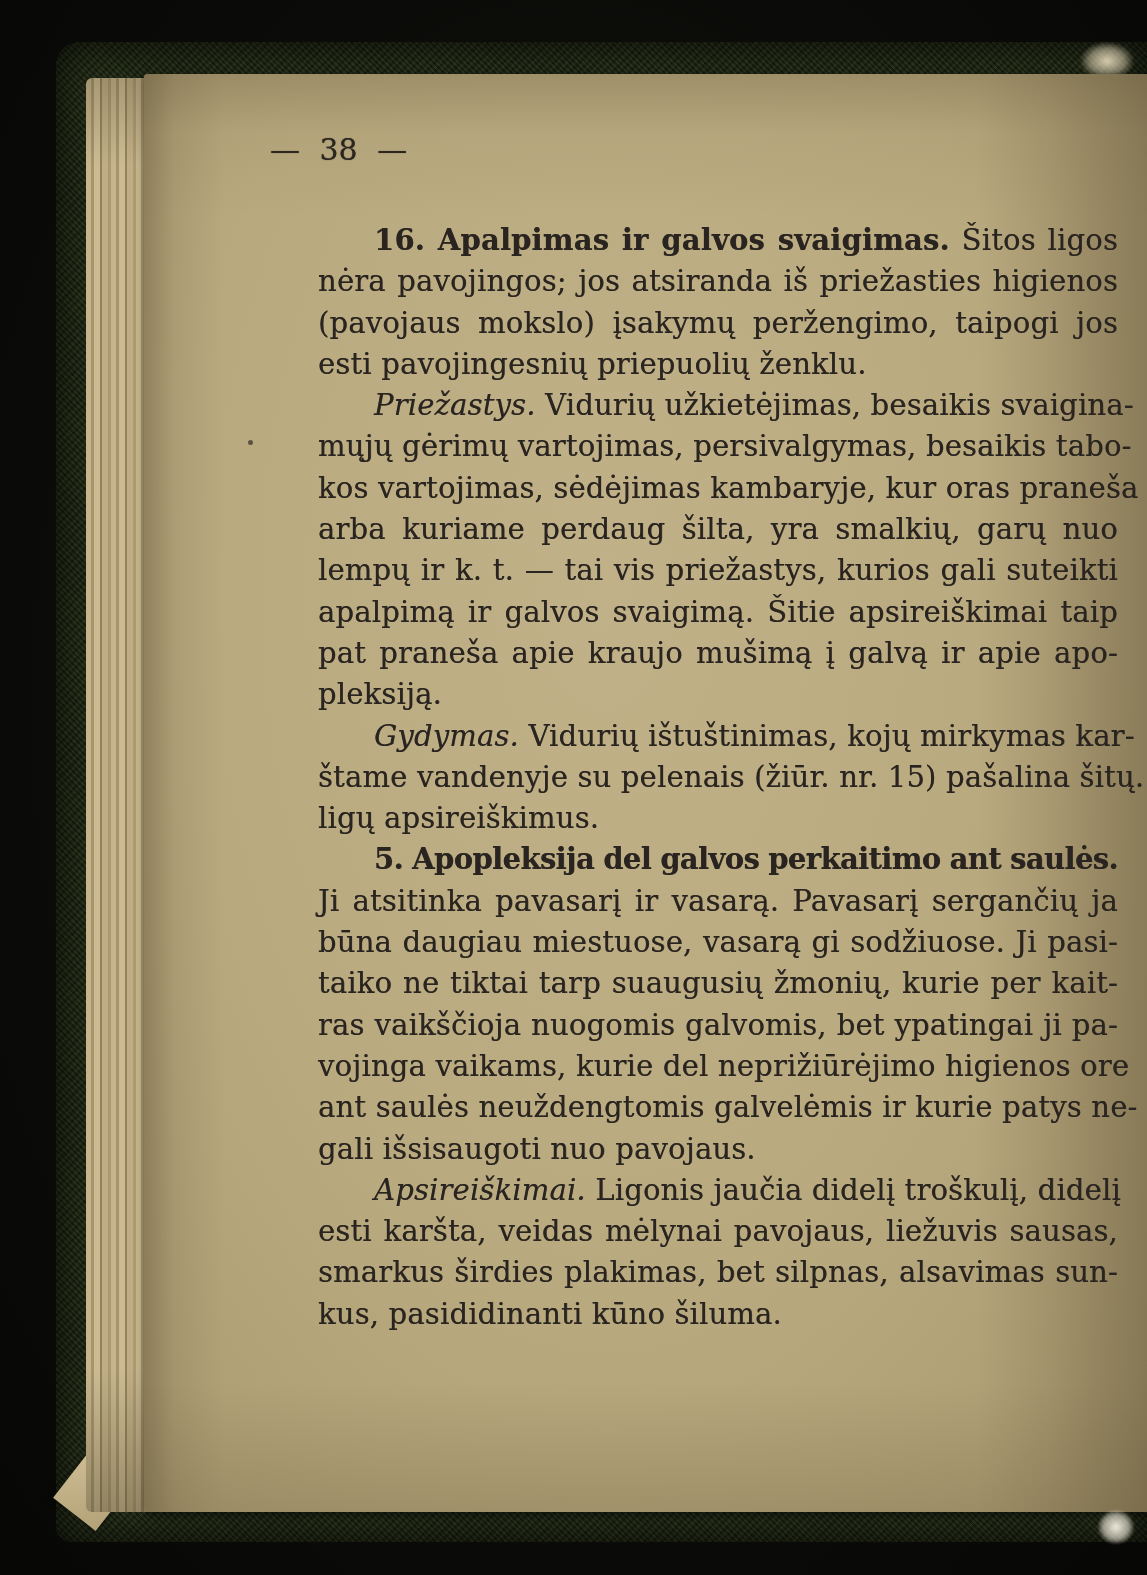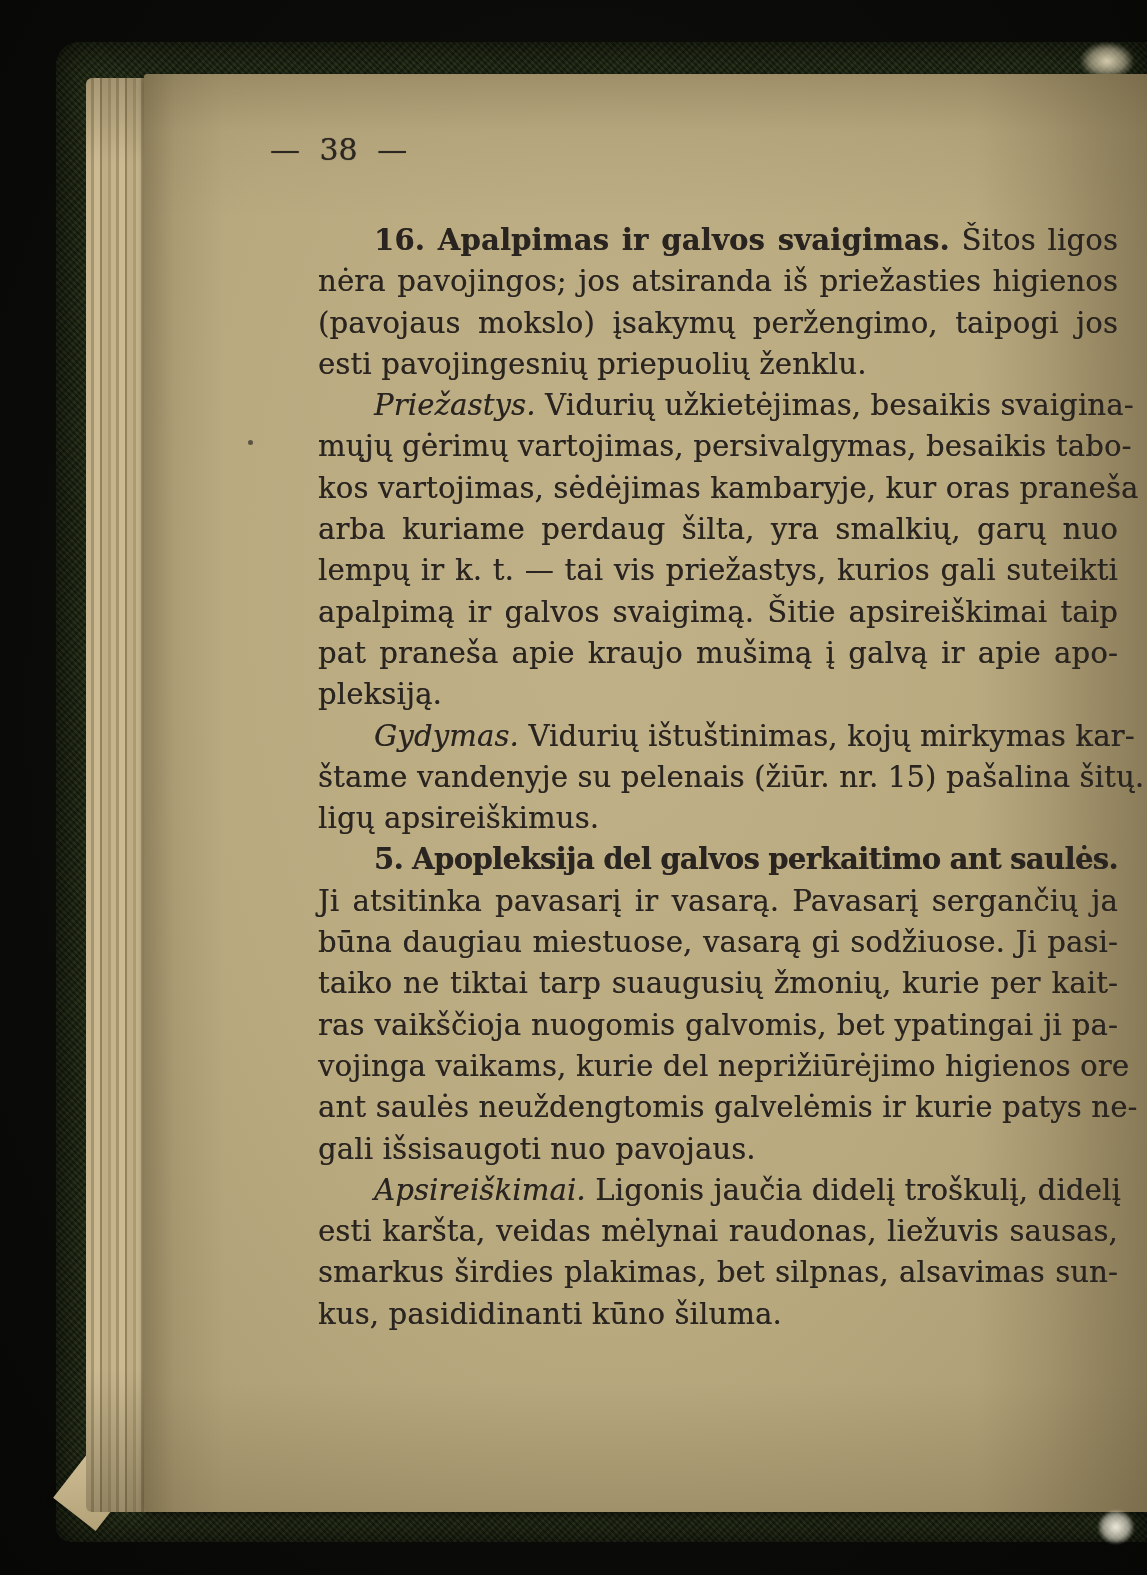--- a/index.html
+++ b/index.html
@@ -114,20 +114,20 @@
       <div class="ln end"><span>ligų apsireiškimus.</span></div>
       <div class="ln ind tight"><span class="b">5. Apopleksija del galvos perkaitimo ant saulės.</span><span></span></div>
       <div class="ln"><span>Ji atsitinka pavasarį ir vasarą. Pavasarį sergančių ja</span></div>
       <div class="ln"><span>būna daugiau miestuose, vasarą gi sodžiuose. Ji pasi-</span></div>
       <div class="ln"><span>taiko ne tiktai tarp suaugusių žmonių, kurie per kait-</span></div>
       <div class="ln"><span>ras vaikščioja nuogomis galvomis, bet ypatingai ji pa-</span></div>
       <div class="ln"><span>vojinga vaikams, kurie del neprižiūrėjimo higienos ore</span></div>
       <div class="ln"><span>ant saulės neuždengtomis galvelėmis ir kurie patys ne-</span></div>
       <div class="ln end"><span>gali išsisaugoti nuo pavojaus.</span></div>
       <div class="ln ind"><span class="i">Apsireiškimai.</span><span> Ligonis jaučia didelį troškulį, didelį</span></div>
-      <div class="ln"><span>esti karšta, veidas mėlynai raudonas, liežuvis sausas,</span></div>
+      <div class="ln"><span>esti karšta, veidas mėlynai pavojaus, liežuvis sausas,</span></div>
       <div class="ln"><span>smarkus širdies plakimas, bet silpnas, alsavimas sun-</span></div>
       <div class="ln end"><span>kus, pasididinanti kūno šiluma.</span></div>
     </div>
   </div>
 
   <div class="blob-bottom-right"></div>
 </div>
 
 </body></html>

